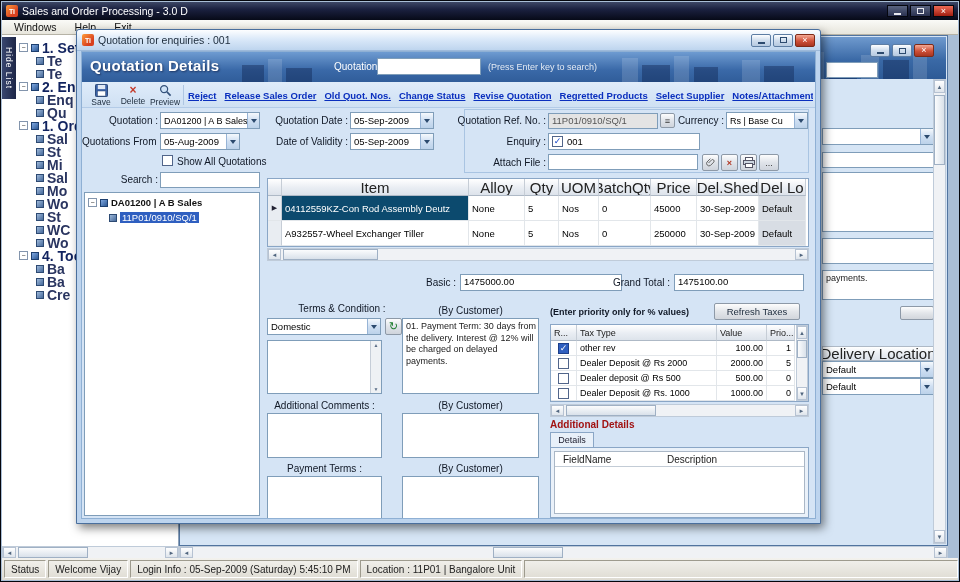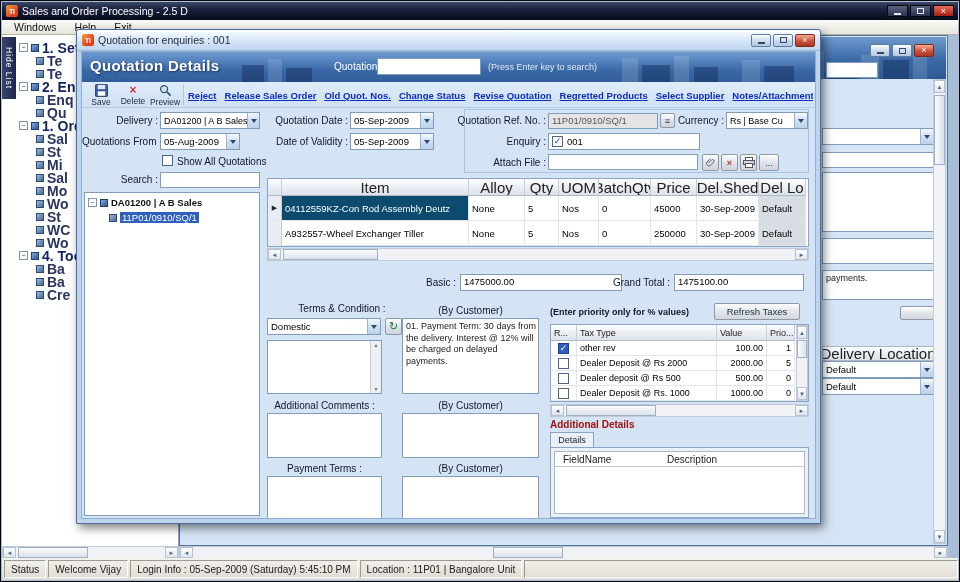--- a/index.html
+++ b/index.html
@@ -102,21 +102,21 @@
 .seg{border:1px solid;border-color:#9e9b8e #ffffff #ffffff #9e9b8e;margin-left:2px;display:flex;align-items:center;padding:0 6px;font-size:10px;color:#222;white-space:nowrap}
 .seg.fill{flex:1}
 </style>
 </head>
 <body>
 
 <div id="app">
 
   <div id="mtb">
     <span class="logo">Ti</span>
-    <span class="t">Sales and Order Processing - 2.5 D</span>
+    <span class="t">Sales and Order Processing - 3.0 D</span>
     <span class="mwb">
       <span class="mb">
           <span class="minline"></span>
         </span>
       <span class="mb">
           <span class="maxbox"></span>
         </span>
       <span class="mb close">×</span>
     </span>
   </div>
@@ -329,21 +329,21 @@
           <span class="lnk">Release Sales Order</span>
           <span class="lnk">Old Quot. Nos.</span>
           <span class="lnk">Change Status</span>
           <span class="lnk">Revise Quotation</span>
           <span class="lnk">Regretted Products</span>
           <span class="lnk">Select Supplier</span>
           <span class="lnk">Notes/Attachments</span>
         </span>
       </div>
 
-      <span class="lbl" style="left:0;top:63px;width:76px">Delivery :</span>
+      <span class="lbl" style="left:0;top:63px;width:76px">Quotation :</span>
       <div class="combo" style="left:78px;top:60px;width:100px;font-size:9px">
           <span>DA01200 | A B Sales</span>
           <span class="ab">
             <span class="tri"></span>
           </span>
         </div>
       <span class="lbl" style="left:0;top:84px;width:76px">Quotations From :</span>
       <div class="combo" style="left:78px;top:81px;width:80px">
           <span>05-Aug-2009</span>
           <span class="ab">

